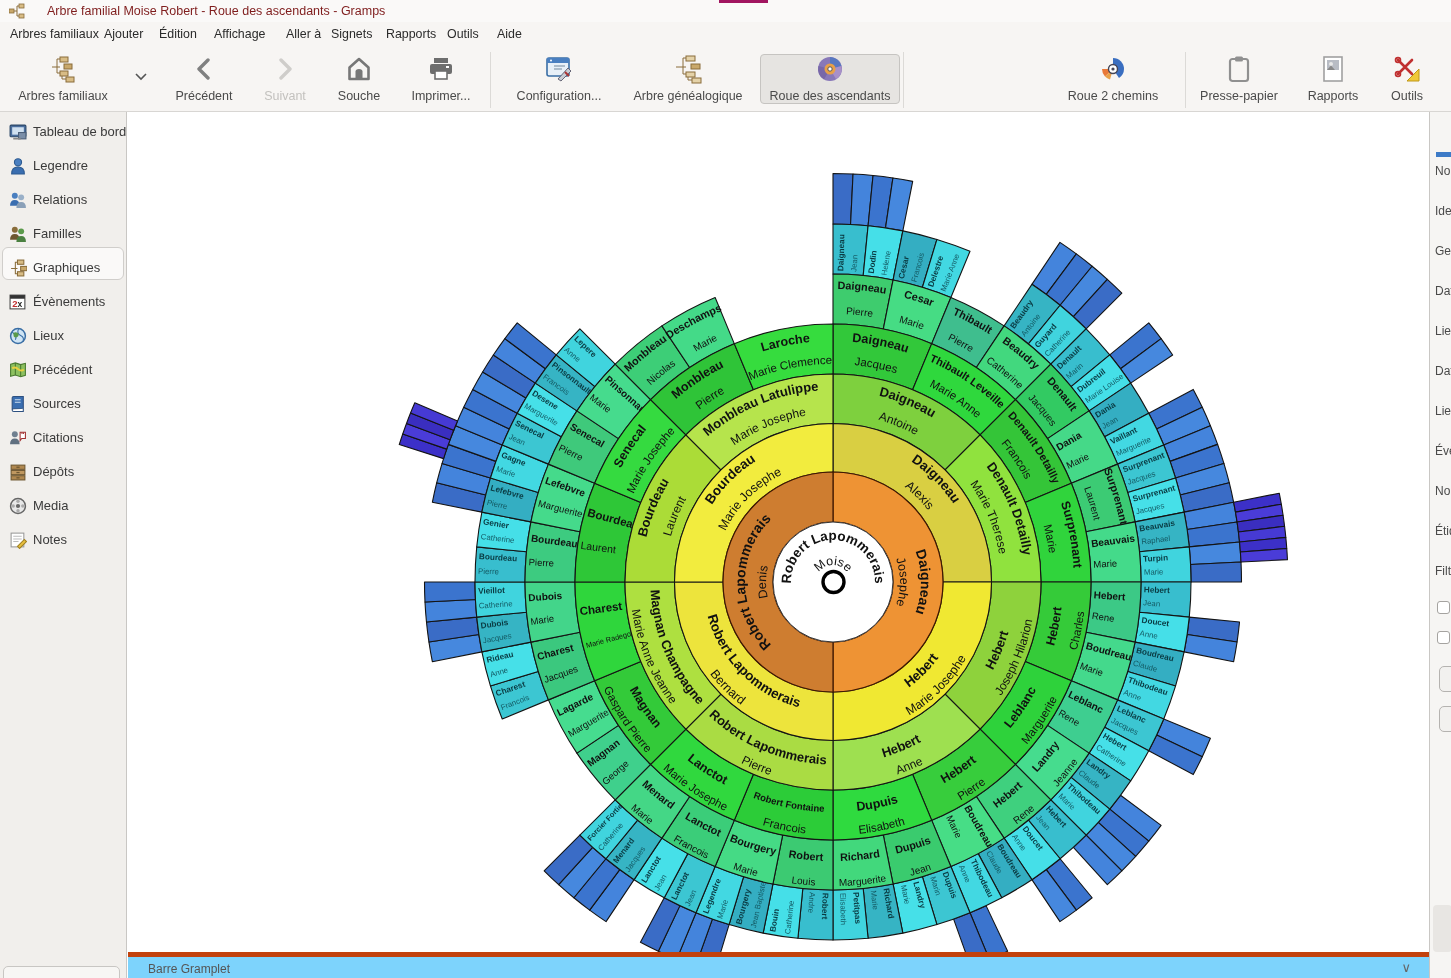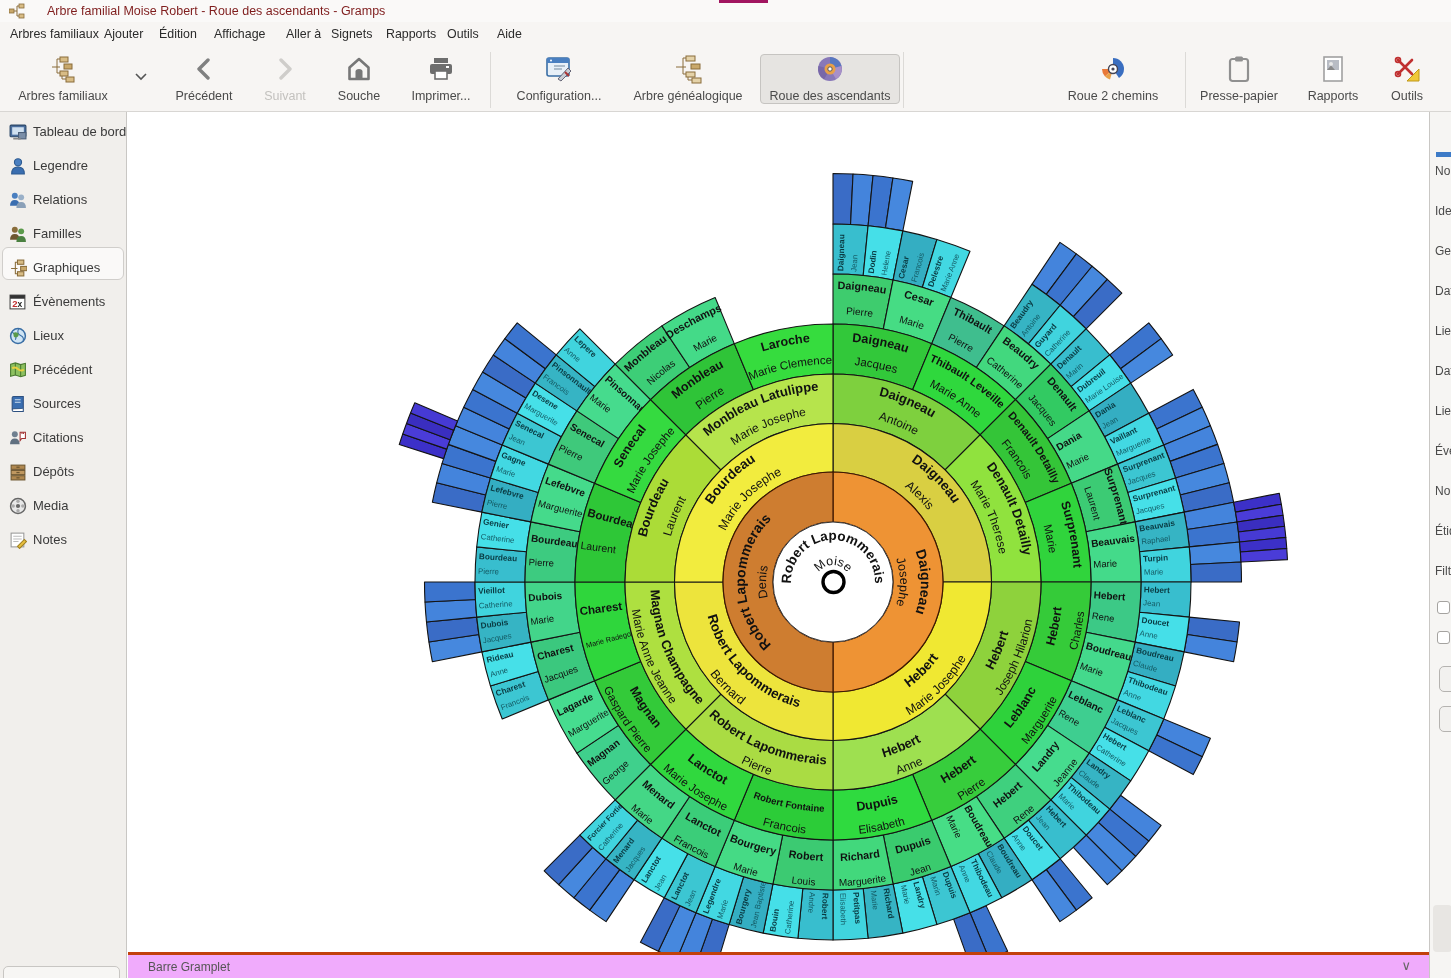--- a/index.html
+++ b/index.html
@@ -20,22 +20,22 @@
 #selbtn { position:absolute; left:760px; top:6px; width:140px; height:50px; background:#E6E4E1;
   border:1px solid #C6C4C1; border-radius:4px; }
 #sidebar { position:absolute; left:0; top:112px; width:127px; height:866px; background:#F1EFEC;
   border-right:1px solid #C9C7C4; }
 .sitem { position:absolute; left:0; width:127px; height:34px; }
 .sitem .sic { position:absolute; left:9px; top:8px; width:18px; height:18px; }
 .sitem .slb { position:absolute; left:33px; top:9px; font-size:13px; color:#3a3a3a; }
 #selrow { position:absolute; left:2px; width:122px; height:33px; background:#FAF9F8;
   border:1px solid #D0CECB; border-radius:6px; }
 #mainarea { position:absolute; left:128px; top:112px; width:1301px; height:840px; background:#fff; }
-#bottombar { position:absolute; left:128px; top:952px; width:1301px; height:26px; background:#f0abfc;
-  border-top:3px solid #c2410c; }
+#bottombar { position:absolute; left:128px; top:952px; width:1301px; height:26px; background:#7dd3fc;
+  border-top:5px solid #c2410c; }
 #bottombar .t { position:absolute; left:20px; top:5px; font-size:12px; color:#555; }
 #bottombar .ch { position:absolute; right:18px; top:3px; font-size:13px; color:#666; }
 #rightpanel { position:absolute; left:1429px; top:112px; width:22px; height:866px; background:#F6F5F3;
   border-left:1px solid #C9C7C4; }
 #rightpanel .rl { position:absolute; left:5px; font-size:12px; color:#4a4a4a; white-space:nowrap; }
 #bluetab { position:absolute; left:6px; top:40px; width:16px; height:5px; background:#3D7BC7; }
 .rcheck { position:absolute; left:7px; width:13px; height:13px; border:1px solid #A5A3A0;
   border-radius:3px; background:#fff; }
 .rbtn { position:absolute; left:9px; width:20px; height:26px; border:1px solid #B5B3B0;
   border-radius:5px; background:#F2F1EF; }

